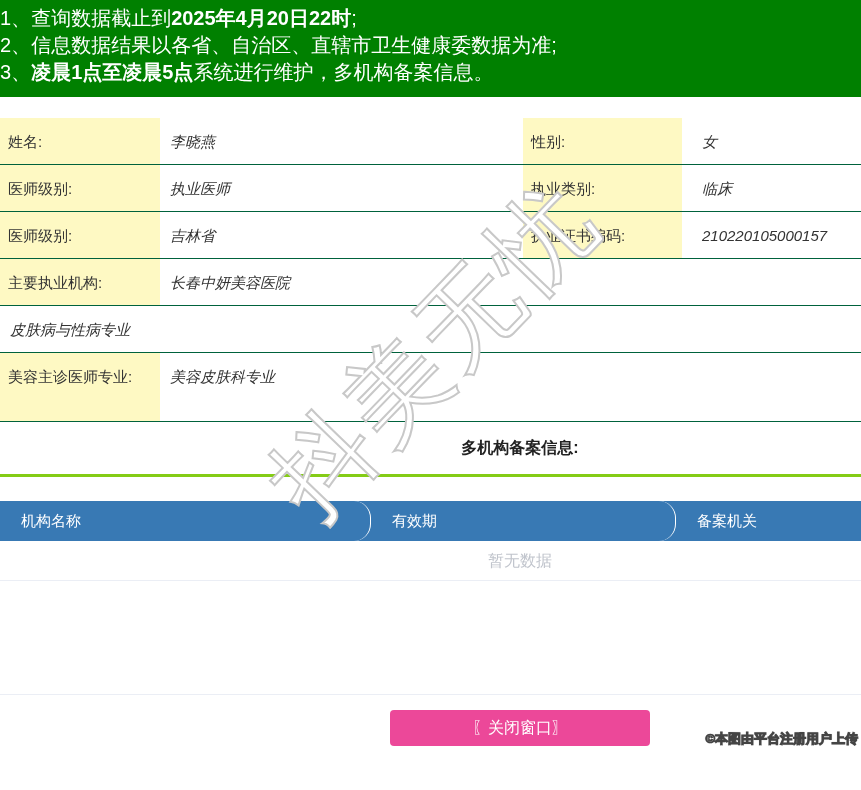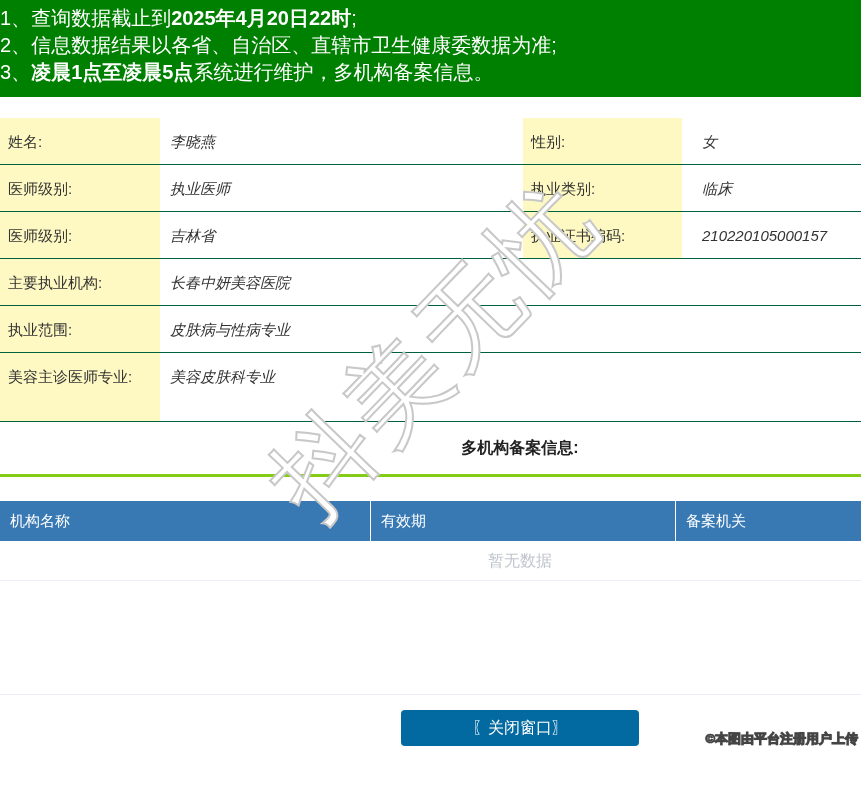--- a/index.html
+++ b/index.html
@@ -39,37 +39,38 @@
     position:absolute;left:520px;top:16px;transform:translateX(-50%);
     font-weight:bold;font-size:16px;color:#222;white-space:nowrap;
   }
   .gap24{height:24px;}
   
   .reg-header{
     display:grid;grid-template-columns:371px 305px 185px;height:40px;
     background:#3879b4;color:#ffffff;font-size:15px;
   }
   .reg-header .th{
-    display:flex;align-items:center;padding-left:10px;box-sizing:border-box;
+    display:flex;align-items:center;padding-left:21px;box-sizing:border-box;
     border-right:1px solid #ffffff;
+    border-radius:17px;
   }
   .reg-header .th:last-child{border-right:none;}
   .reg-empty{
     position:relative;height:39px;border-bottom:1px solid #ebeef5;
   }
   .reg-empty span{
     position:absolute;left:520px;top:50%;transform:translate(-50%,-50%);
     color:#c0c4cc;font-size:16px;white-space:nowrap;
   }
   .spacer{height:113px;border-bottom:1px solid #ebeef5;}
   
   .footer{position:relative;height:55px;}
   .close-btn{
     position:absolute;left:520px;top:15px;transform:translateX(-50%);
-    width:238px;height:36px;background:#0369a1;color:#ffffff;border:none;
+    width:260px;height:36px;background:#ec4899;color:#ffffff;border:none;
     border-radius:4px;font-size:16px;cursor:pointer;
     font-family:"Liberation Sans","DejaVu Sans",sans-serif;
   }
   .caption{
     position:absolute;right:3px;bottom:2px;font-size:13px;font-weight:bold;
     color:#ffffff;-webkit-text-stroke:1px #444444;
     text-shadow:0 0 1px #444;white-space:nowrap;
   }
   
   .watermark{
@@ -111,21 +112,20 @@
     <div class="cell cell-label">执业证书编码:</div>
     <div class="cell cell-value cell-value2">210220105000157</div>
   </div>
 
   <div class="info-row single">
     <div class="cell cell-label">主要执业机构:</div>
     <div class="cell cell-value">长春中妍美容医院</div>
   </div>
 
   <div class="info-row single">
-    <div class="cell cell-label">执业范围:</div>
     <div class="cell cell-value">皮肤病与性病专业</div>
   </div>
 
   <div class="info-row single tall">
     <div class="cell cell-label">美容主诊医师专业:</div>
     <div class="cell cell-value">美容皮肤科专业</div>
   </div>
 
 
 </div>

